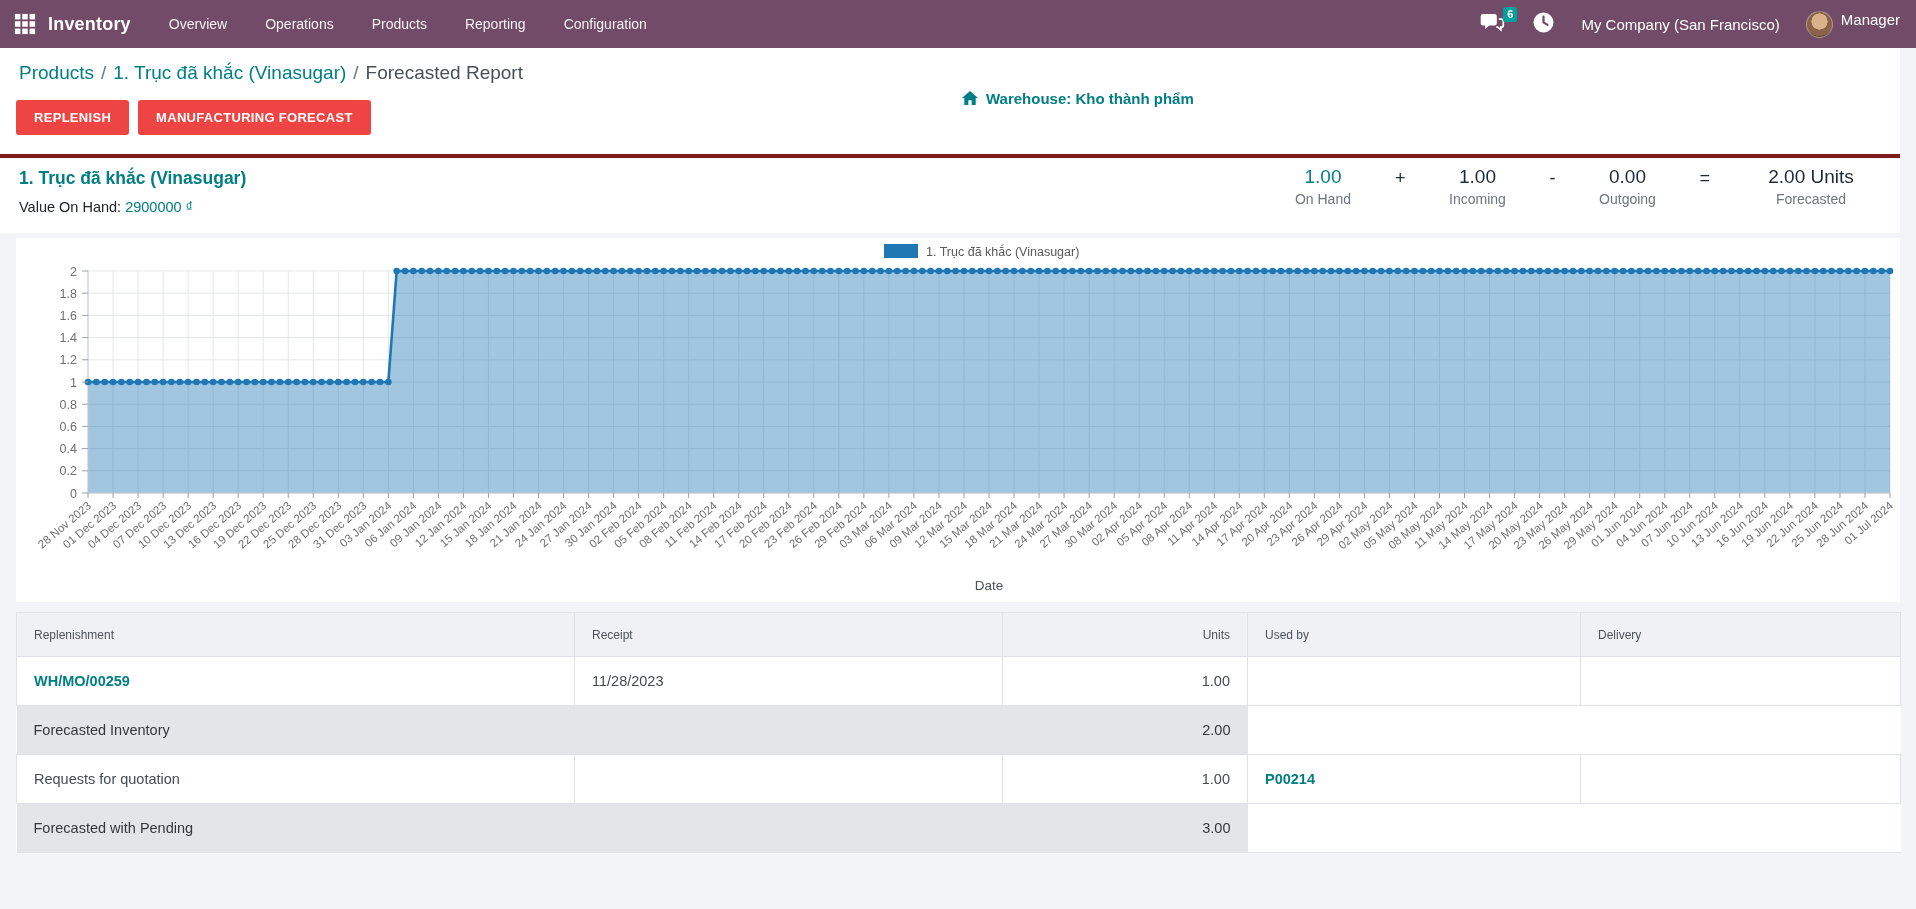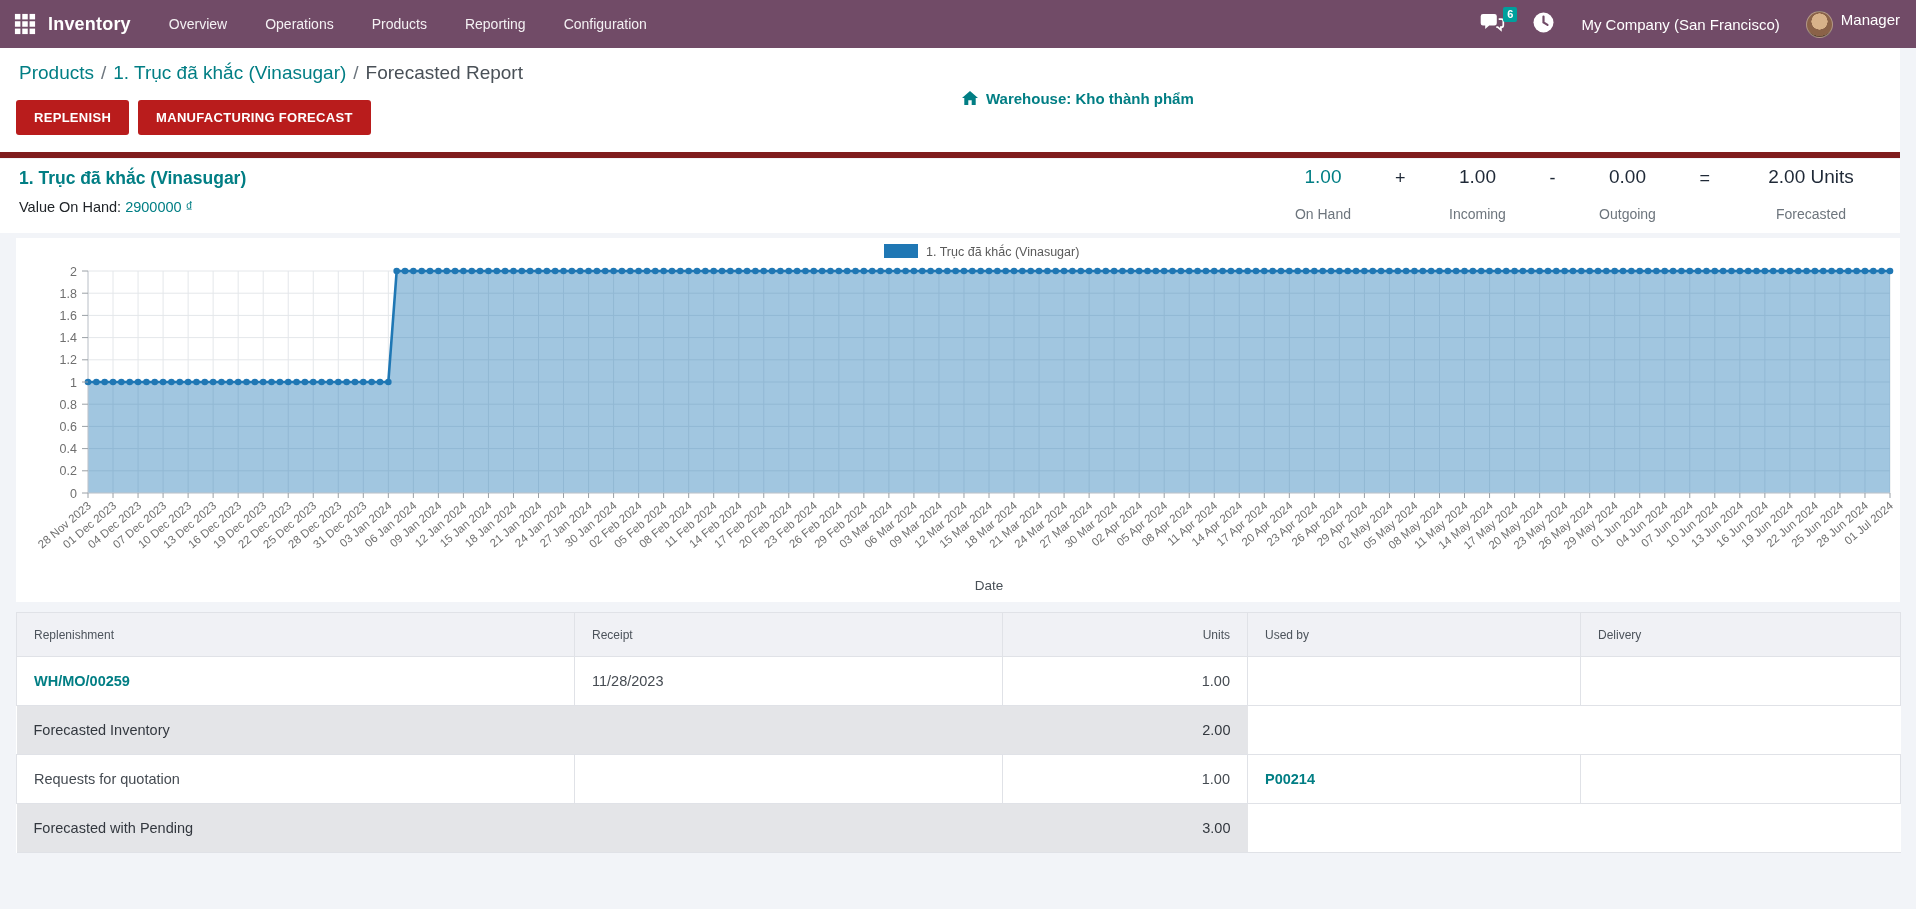--- a/index.html
+++ b/index.html
@@ -31,45 +31,45 @@
   .avatar {
     width:27px; height:27px; border-radius:50%;
     background:radial-gradient(circle at 50% 38%, #d8b28a 0 40%, #8a6248 41% 72%, #5f4632 73%);
     border:1px solid rgba(255,255,255,.35);
   }
   .user-name { font-size:15px; }
 
   
   .control-panel {
     position:absolute; top:48px; left:0; width:1900px; height:110px;
-    background:#fff; border-bottom:6px solid #7f1d1d;
+    background:#fff; border-bottom:4px solid #7f1d1d;
   }
   .breadcrumb { position:absolute; left:19px; top:14px; font-size:19px; color:#6c757d; }
   .bc-link { color:#017E84; cursor:pointer; }
   .bc-sep { margin:0 7px; color:#6c757d; }
   .bc-current { color:#495057; }
   .btn-row { position:absolute; left:16px; top:52px; display:flex; gap:9px; }
   .btn {
-    background:#b91c1c; color:#fff; border:none; border-radius:3px;
+    background:#ef4444; color:#fff; border:none; border-radius:3px;
     font-family:inherit; font-size:13px; font-weight:bold; letter-spacing:.3px;
     padding:10px 18px; cursor:pointer;
   }
   .warehouse { position:absolute; left:962px; top:42px; display:flex; align-items:center; gap:8px;
     color:#017E84; font-weight:bold; font-size:15px; }
 
   
   .product-header { position:absolute; top:159px; left:0; width:1900px; height:74px; background:#fff; }
   .product-title { position:absolute; left:19px; top:9px; color:#017E84; font-size:17.5px; font-weight:bold; }
   .product-sub { position:absolute; left:19px; top:40px; font-size:14.5px; color:#212529; }
   .voh-value { color:#017E84;margin-top:16px; }
   .stats { position:absolute; right:14px; top:7px; display:flex; align-items:flex-start; }
   .stat { text-align:center; min-width:92px; }
   .stat .v { font-size:19px; color:#1f2937; }
   .stat.onhand .v { color:#017E84; cursor:pointer; }
-  .stat .l { margin-top:18px; font-size:14px; color:#6d757d; }
+  .stat .l { margin-top:3px; font-size:14px; color:#6d757d; }
   .stat.forecast { min-width:150px; }
   .op { font-size:18px; color:#1f2937; padding:0 26px; line-height:25px; }
 
   
   .chart-card { position:absolute; left:16px; top:238px; width:1884px; height:364px; background:#fff; }
   svg text { font-family:"Liberation Sans", sans-serif; }
 
   
   .table-wrap { position:absolute; left:16px; top:612px; width:1884px; background:#fff; }
   table { border-collapse:collapse; width:1884px; table-layout:fixed; }

